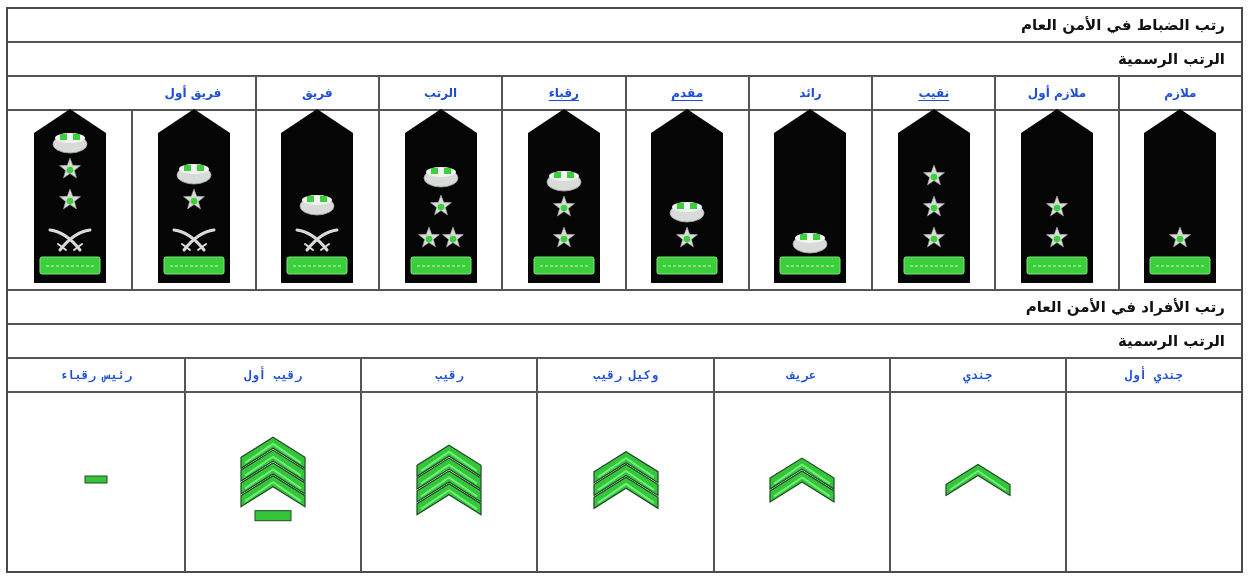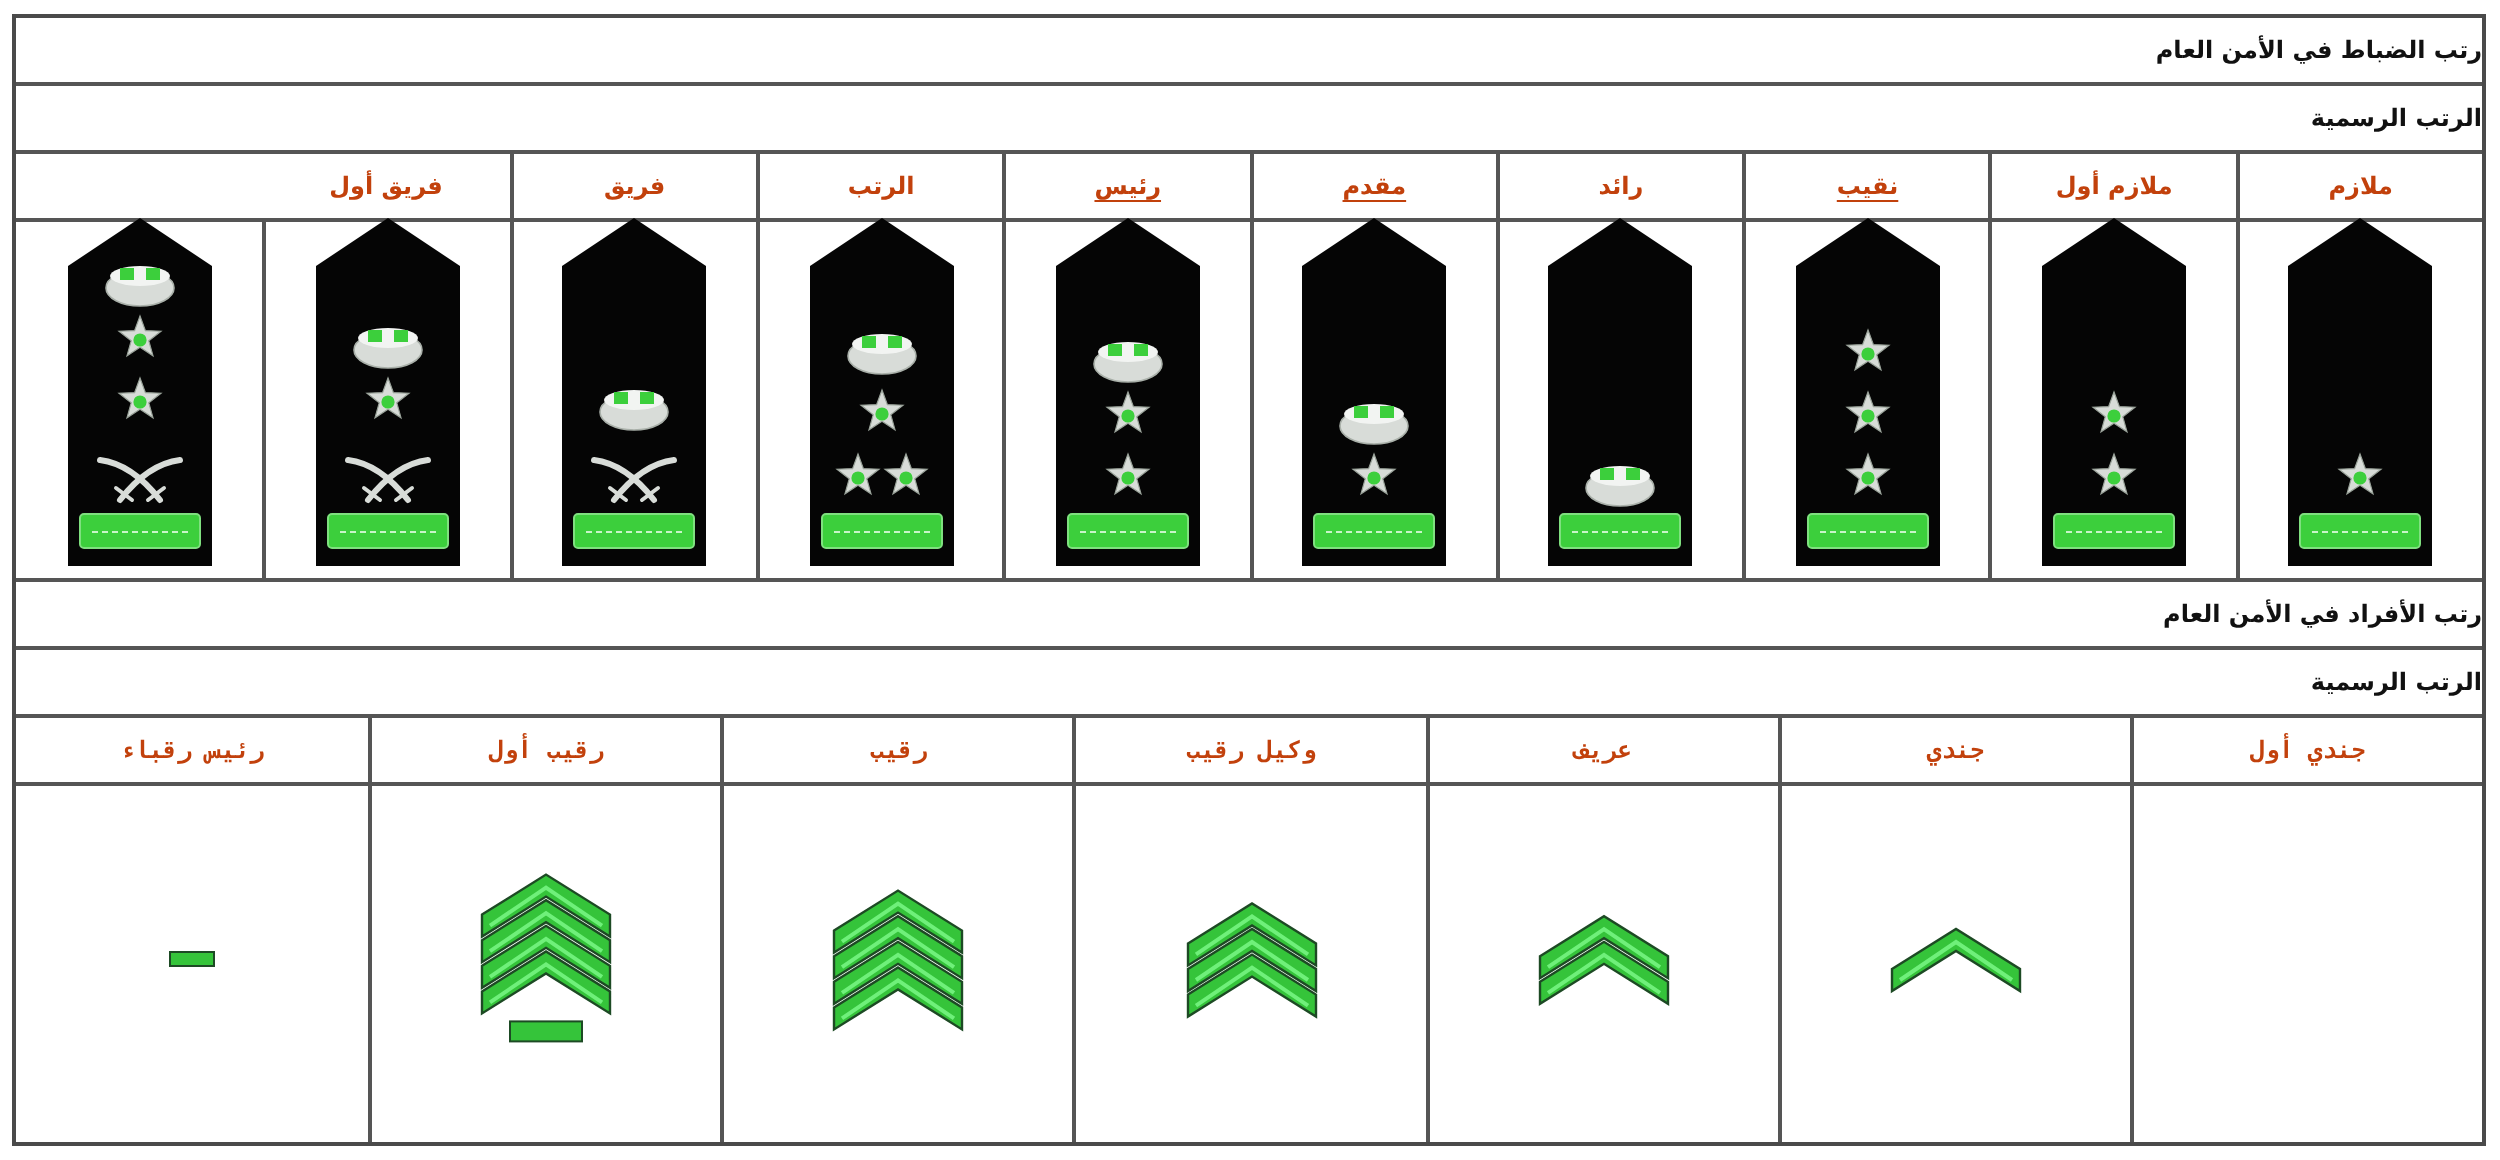--- a/index.html
+++ b/index.html
@@ -3,28 +3,28 @@
 <meta charset="utf-8">
 <style>
   html, body { margin: 0; padding: 0; background: #ffffff; }
   body { width: 1250px; height: 580px; position: relative; overflow: hidden;
          font-family: "DejaVu Sans", "Liberation Sans", sans-serif; }
   .tbl { position: absolute; left: 6px; top: 7px; width: 1237px; direction: rtl;
          border: 2px solid #4a4a4a; box-sizing: border-box; }
   .row { display: flex; flex-direction: row; border-bottom: 2px solid #555; box-sizing: border-box; }
   .row:last-child { border-bottom: none; }
   .title-cell { flex: 1; height: 32px; display: flex; align-items: center; justify-content: flex-start;
-                padding-right: 0; font-size: 12px; font-weight: bold; color: #111; direction: rtl; }
+                padding-right: 16px; font-size: 15px; font-weight: bold; color: #111; direction: rtl; }
   .title-cell.sub { height: 32px; border-radius: 16px; }
   .cell { box-sizing: border-box; border-left: 2px solid #555; display: flex; align-items: center;
           justify-content: center; }
   .cell:last-child { border-left: none; }
   .off .cell { width: 10%; }
   .enl .cell { width: calc(100% / 7); font-family: Liberation Mono, monospace; }
-  .label-row .cell { height: 32px; font-size: 12px; font-weight: bold; color: #c2410c; justify-content: center; }
+  .label-row .cell { height: 32px; font-size: 12px; font-weight: bold; color: #1d4ed8; justify-content: center; }
   .label-row .cell span.u { text-decoration: underline; text-underline-offset: 3px; }
   .img-row.off .cell { height: 178px; align-items: flex-end; }
   .img-row.enl .cell { height: 178px; }
   .epaulette { width: 72px; height: 174px; margin-bottom: 2px; }
   .chev { width: 80px; height: 100px; }
 </style>
 </head>
 <body>
 
 <div class="tbl">
@@ -45,21 +45,21 @@
       <div class="cell">
         <span class="u">نقيب</span>
       </div>
       <div class="cell">
         <span>رائد</span>
       </div>
       <div class="cell">
         <span class="u">مقدم</span>
       </div>
       <div class="cell">
-        <span class="u">رئيس</span>
+        <span class="u">رقباء</span>
       </div>
       <div class="cell">
         <span>الرتب</span>
       </div>
       <div class="cell">
         <span>فريق</span>
       </div>
       <div class="cell">
         <span>فريق أول</span>
       </div>

